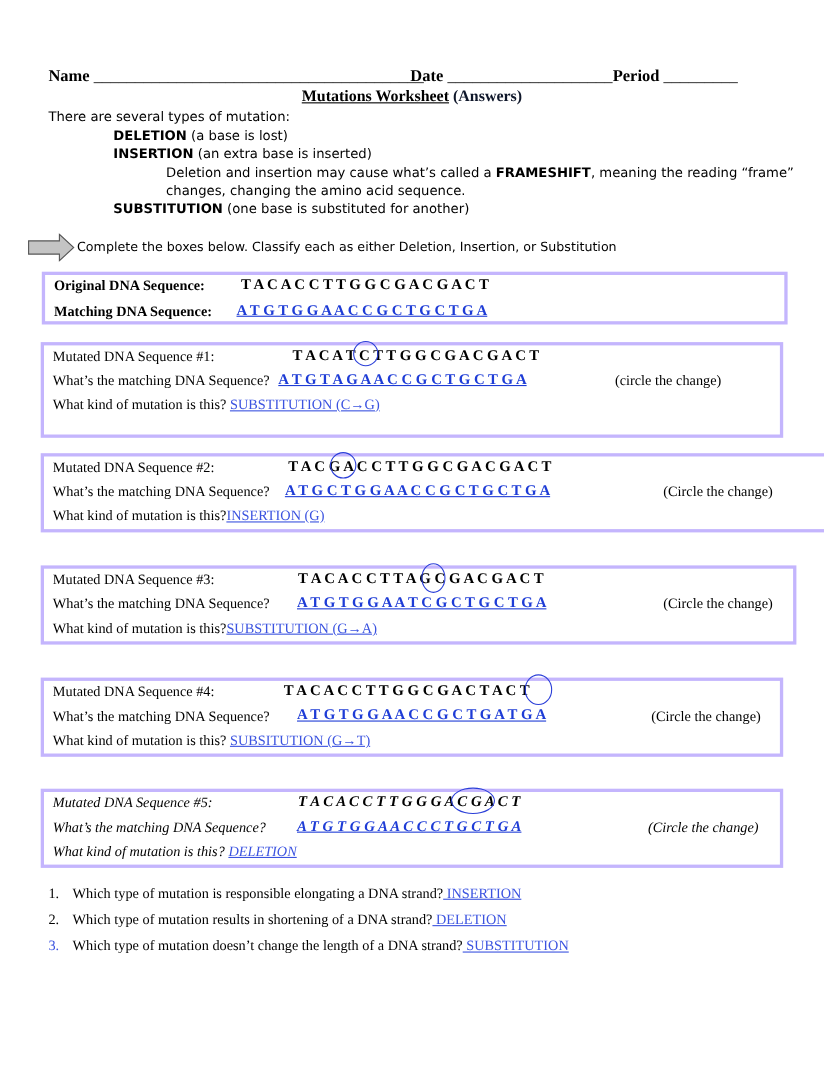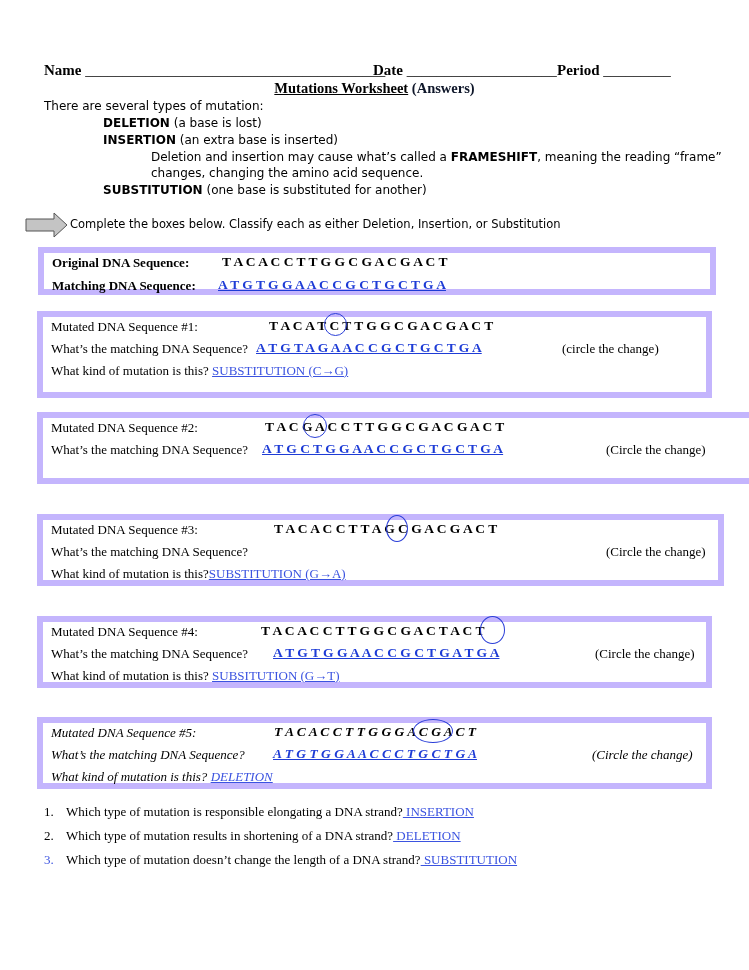--- a/index.html
+++ b/index.html
@@ -7,21 +7,21 @@
            font-family: "Liberation Serif", serif; color: #000; }
     .abs { position: absolute; white-space: nowrap; }
     .hdr { font-weight: bold; font-size: 15px; top: 62px; }
     .title { top: 80px; left: 0; width: 749px; text-align: center; font-weight: bold; font-size: 14.5px; }
     .title .main { text-decoration: underline; }
     .title .ans { color: #0f172a; }
     .intro { font-family: "DejaVu Sans", sans-serif; font-size: 12px; }
     .intro b { font-weight: bold; }
     .arrow { left: 25px; top: 212px; }
     .instr { left: 70px; top: 217px; font-family: "DejaVu Sans", sans-serif; font-size: 11.5px; }
-    .box { position: absolute; border: 6px solid #c4b5fd; box-sizing: border-box; }
+    .box { position: absolute; border: 3px solid #c4b5fd; box-sizing: border-box; }
     .row { position: absolute; left: 8px; font-size: 13px; white-space: nowrap; }
     .seq { position: absolute; font-weight: bold; font-size: 13.5px; letter-spacing: 0; white-space: pre; }
     .ans-seq { color: #1e3cd6; font-weight: bold; text-decoration: underline; font-size: 13.5px; position: absolute; white-space: pre; }
     .ans-text { color: #3b53e0; text-decoration: underline; }
     .circle { position: absolute; border: 1.3px solid #2b3fd8; border-radius: 50%; box-sizing: border-box; }
     .note { position: absolute; font-size: 13px; }
     .q { position: absolute; font-size: 13px; left: 44px; }
     .q .num { display: inline-block; width: 22px; }
     .q .num.blue { color: #3b53e0; }
   </style>
@@ -88,27 +88,31 @@
   </div>
 </div>
 
 <div class="box" style="left:37px; top:412px; width:736px; height:72px;">
   <div class="row" style="top:2px;">Mutated DNA Sequence #2:</div>
   <div class="seq" style="left:222px; top:1px;">T A C G A C C T T G G C G A C G A C T</div>
   <div class="circle" style="left:260px; top:-4px; width:24px; height:24px;"></div>
   <div class="row" style="top:24px;">What’s the matching DNA Sequence?</div>
   <div class="ans-seq" style="left:219px; top:23px;">A T G C T G G A A C C G C T G C T G A</div>
   <div class="note" style="left:563px; top:24px;">(Circle the change)</div>
+  <div class="row" style="top:46px;">
+    <span>What kind of mutation is this?</span><span class="ans-text">INSERTION (G)</span>
+  </div>
 </div>
 
 <div class="box" style="left:37px; top:514px; width:687px; height:72px;">
   <div class="row" style="top:2px;">Mutated DNA Sequence #3:</div>
   <div class="seq" style="left:231px; top:1px;">T A C A C C T T A G C G A C G A C T</div>
   <div class="circle" style="left:343px; top:-5px; width:22px; height:27px;"></div>
   <div class="row" style="top:24px;">What’s the matching DNA Sequence?</div>
+  <div class="ans-seq" style="left:230px; top:23px;">A T G T G G A A T C G C T G C T G A</div>
   <div class="note" style="left:563px; top:24px;">(Circle the change)</div>
   <div class="row" style="top:46px;">
     <span>What kind of mutation is this?</span><span class="ans-text">SUBSTITUTION (G→A)</span>
   </div>
 </div>
 
 <div class="box" style="left:37px; top:616px; width:675px; height:72px;">
   <div class="row" style="top:2px;">Mutated DNA Sequence #4:</div>
   <div class="seq" style="left:218px; top:1px;">T A C A C C T T G G C G A C T A C T</div>
   <div class="circle" style="left:437px; top:-6px; width:25px; height:28px;"></div>

